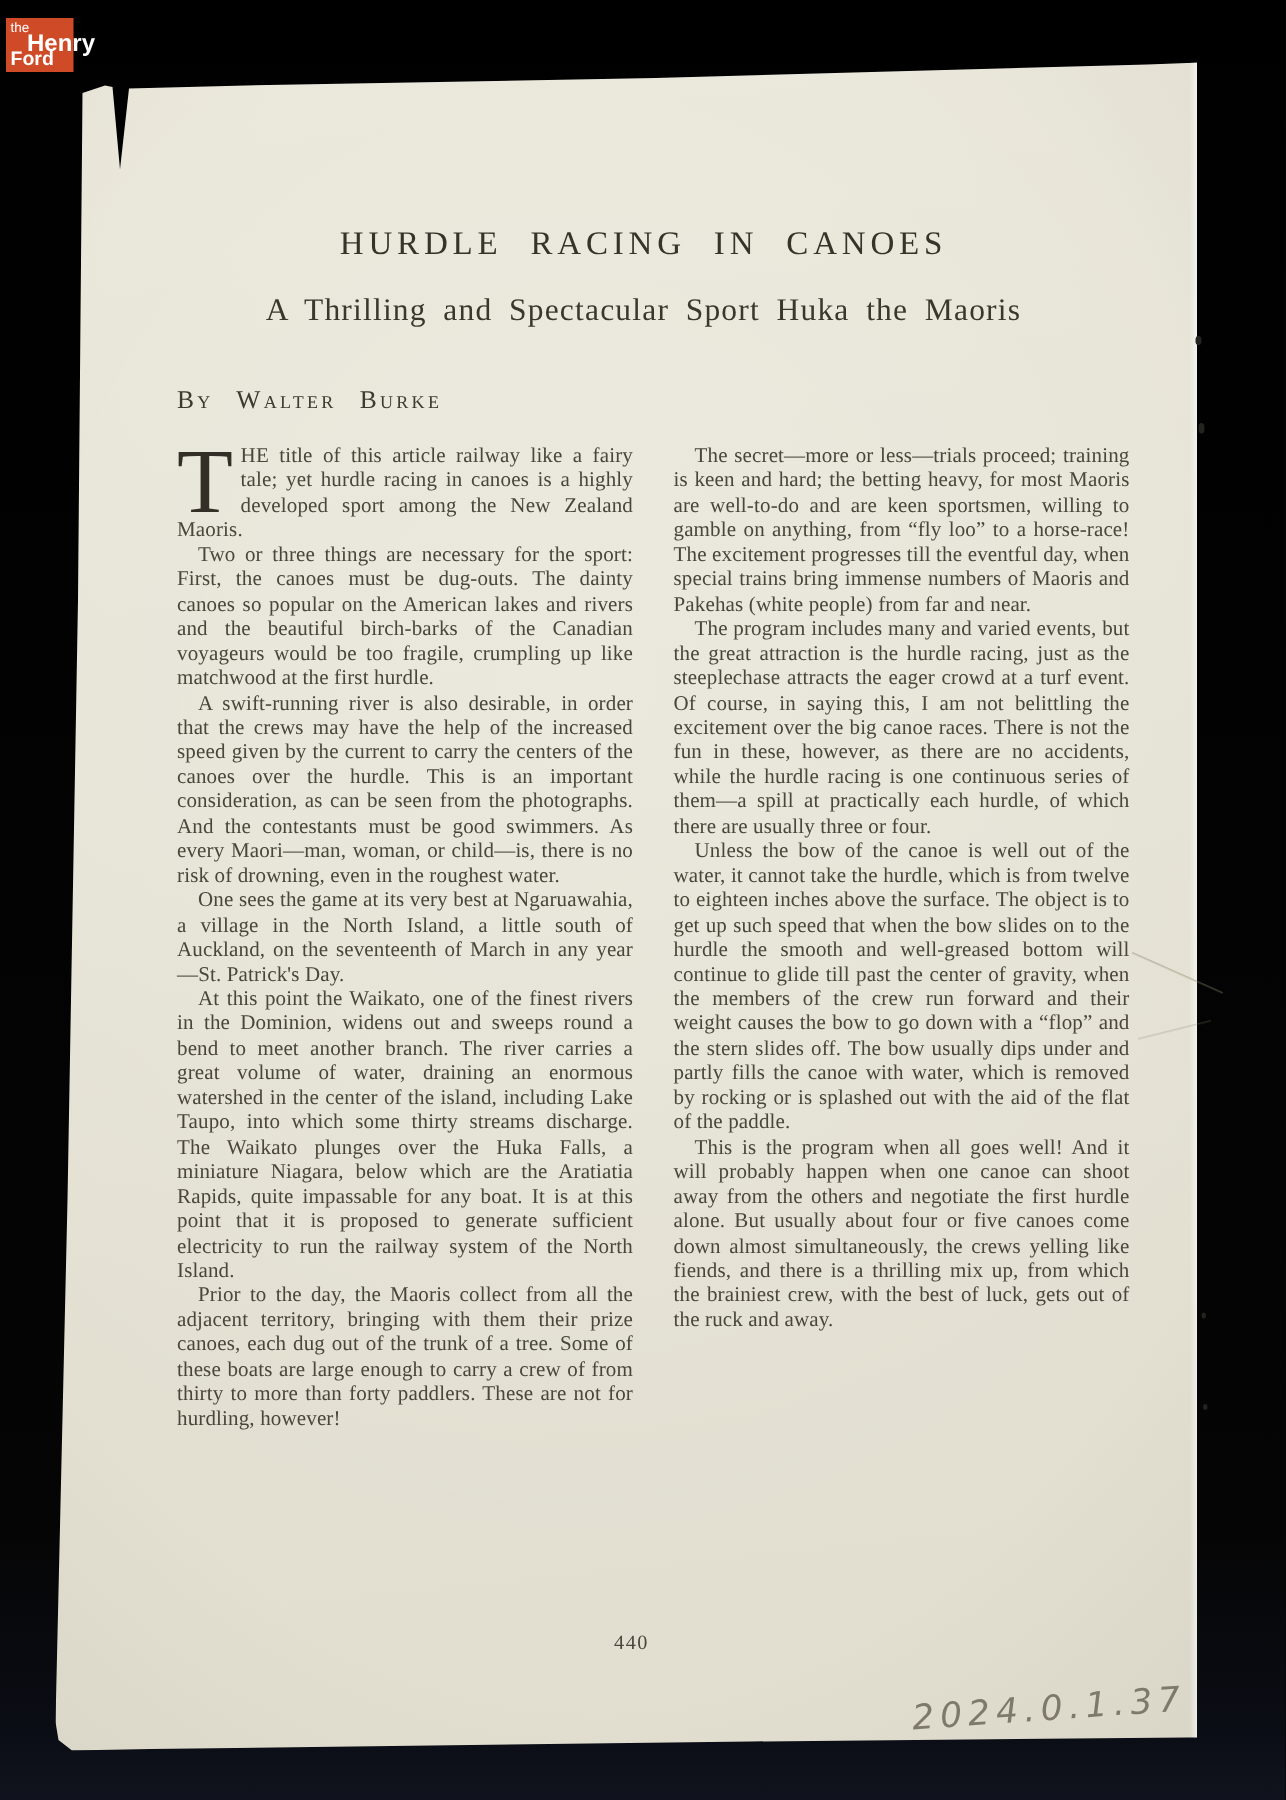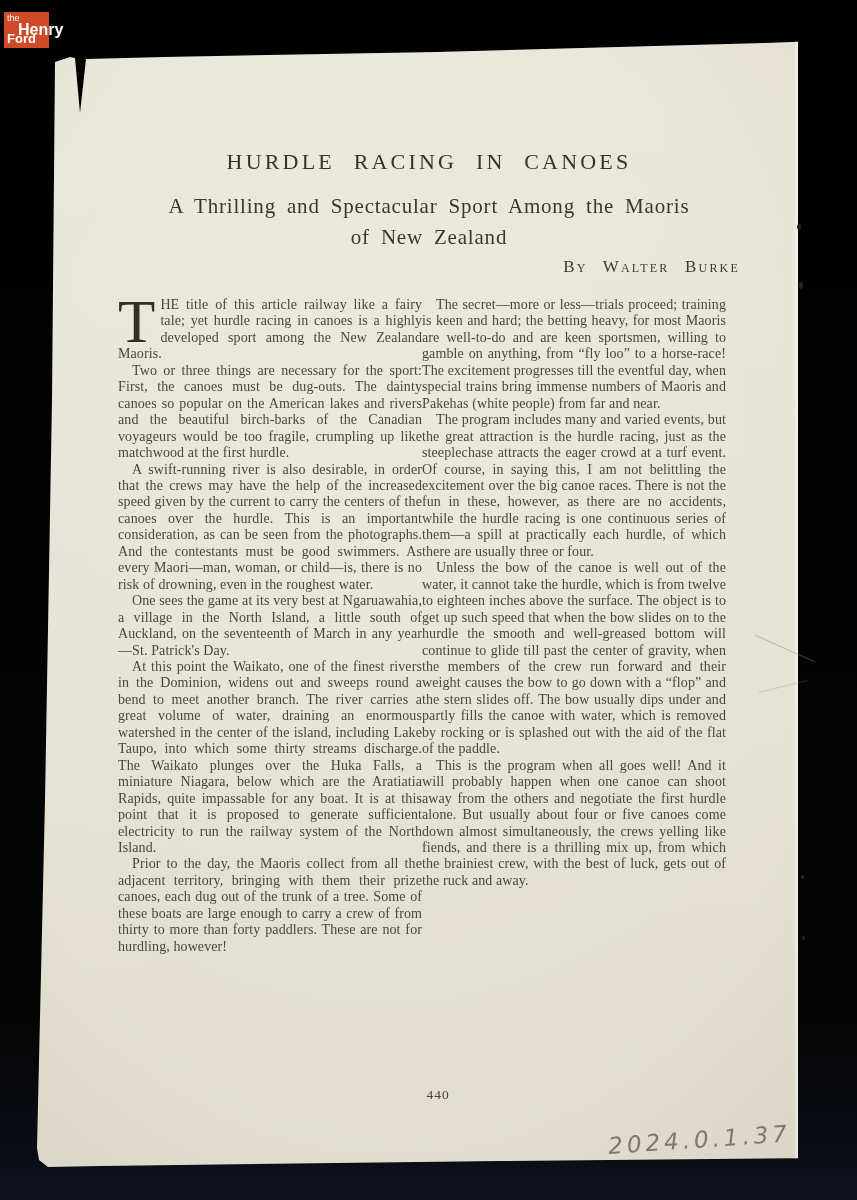--- a/index.html
+++ b/index.html
@@ -51,40 +51,40 @@
     text-align: center; font-size: 22px; color: #36332a;
     letter-spacing: 3.2px; word-spacing: 10px; white-space: nowrap;
   }
   .subtitle {
     position: absolute; left: 80px; top: 191px; width: 698px;
     text-align: center; font-size: 21px; color: #3b372d;
     line-height: 31px; letter-spacing: 0.8px; word-spacing: 5px;
   }
   .byline {
     position: absolute; left: 118px; top: 257px; width: 622px;
-    text-align: right; font-size: 17px; color: #3e3a30;
+    text-align: left; font-size: 17px; color: #3e3a30;
     font-variant: small-caps; letter-spacing: 2.2px; word-spacing: 9px;
   }
 
   .col {
     position: absolute; top: 297px; width: 304px;
     font-size: 14px; line-height: 16.45px; text-align: justify;
     color: #4a463a; letter-spacing: 0.1px;
   }
   .col-left  { left: 118px; }
-  .col-right { left: 422px; }
+  .col-right { left: 449px; }
   .col p { text-indent: 14px; margin: 0; }
   .col p.first { text-indent: 0; }
   .dropcap {
     float: left; font-size: 61px; line-height: 48px;
     padding: 1px 5px 0 0; color: #332f27; font-weight: 400;
   }
 
   .folio {
-    position: absolute; left: 127px; top: 1087px; width: 622px;
+    position: absolute; left: 110px; top: 1087px; width: 622px;
     text-align: center; font-size: 13.5px; color: #4a463a; letter-spacing: 1px;
   }
   .accession {
     position: absolute; left: 608px; top: 1126px; width: 200px;
     font-family: "DejaVu Sans", sans-serif; font-style: italic;
     font-size: 23px; color: #7e7968; letter-spacing: 4px;
     transform: rotate(-4deg); white-space: nowrap;
   }
 
   
@@ -109,22 +109,21 @@
     <div class="speck" style="left:797px; top:224px; width:4px; height:6px;"></div>
     <div class="speck" style="left:799px; top:282px; width:4px; height:7px;"></div>
     <div class="speck" style="left:801px; top:875px; width:3px; height:4px;"></div>
     <div class="speck" style="left:802px; top:936px; width:3px; height:4px;"></div>
 
     <div class="article">
 
       <div class="title">HURDLE RACING IN CANOES</div>
 
       <div class="subtitle">
-        <div>A Thrilling and Spectacular Sport Among the Maoris</div>
-        <div>of New Zealand</div>
+        <div>A Thrilling and Spectacular Sport Huka the Maoris</div>
       </div>
 
       <div class="byline">By Walter Burke</div>
 
       <div class="col col-left">
         <p class="first"><span class="dropcap">T</span><span>HE title of this article railway like a fairy tale; yet hurdle racing in canoes is a highly developed sport among the New Zealand Maoris.</span></p>
         <span><p>Two or three things are necessary for the sport: First, the canoes must be dug-outs.  The dainty canoes so popular on the American lakes and rivers and the beautiful birch-barks of the Canadian voyageurs would be too fragile, crumpling up like matchwood at the first hurdle.</p><p>A swift-running river is also desirable, in order that the crews may have the help of the increased speed given by the current to carry the centers of the canoes over the hurdle.  This is an important consideration, as can be seen from the photographs.  And the contestants must be good swimmers.  As every Maori—man, woman, or child—is, there is no risk of drowning, even in the roughest water.</p><p>One sees the game at its very best at Ngaruawahia, a village in the North Island, a little south of Auckland, on the seventeenth of March in any year—St. Patrick's Day.</p><p>At this point the Waikato, one of the finest rivers in the Dominion, widens out and sweeps round a bend to meet another branch.  The river carries a great volume of water, draining an enormous watershed in the center of the island, including Lake Taupo, into which some thirty streams discharge.  The Waikato plunges over the Huka Falls, a miniature Niagara, below which are the Aratiatia Rapids, quite impassable for any boat.  It is at this point that it is proposed to generate sufficient electricity to run the railway system of the North Island.</p><p>Prior to the day, the Maoris collect from all the adjacent territory, bringing with them their prize canoes, each dug out of the trunk of a tree.  Some of these boats are large enough to carry a crew of from thirty to more than forty paddlers.  These are not for hurdling, however!</p></span>
       </div>
 
       <div class="col col-right">

